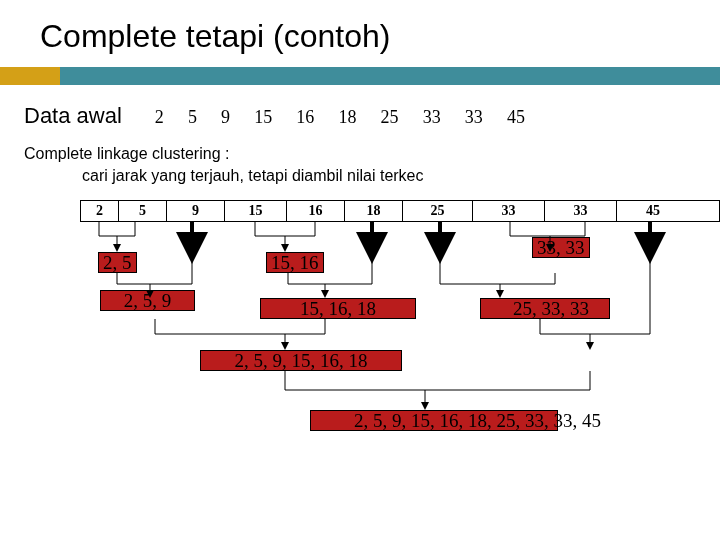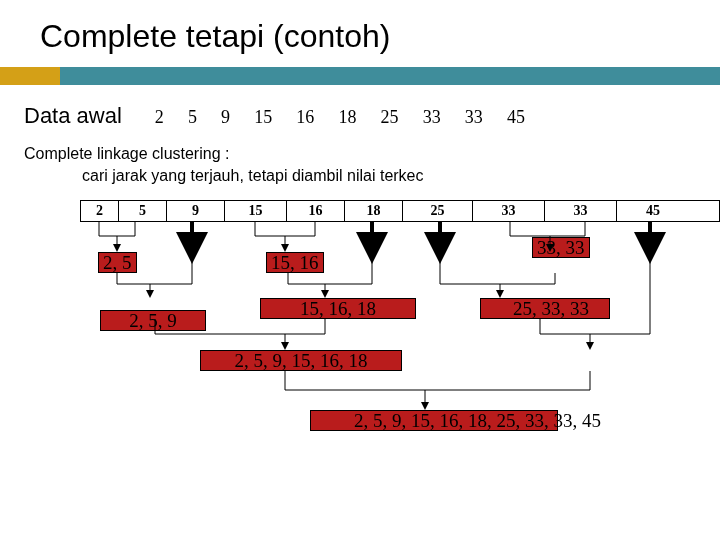--- a/index.html
+++ b/index.html
@@ -121,21 +121,21 @@
       <div style="width:70px">25</div>
       <div style="width:72px">33</div>
       <div style="width:72px">33</div>
       <div style="width:72px">45</div>
     </div>
 
     <div class="box" style="left:18px; top:52px;">2, 5</div>
     <div class="box" style="left:186px; top:52px;">15, 16</div>
     <div class="box" style="left:452px; top:37px;">33, 33</div>
 
-    <div class="box" style="left:20px; top:110px; width:106px;">2, 5, 9</div>
+    <div class="box" style="left:20px; top:90px; width:95px;">2, 5, 9</div>
     <div class="box" style="left:180px; top:98px; width:156px;">15, 16, 18</div>
     <div class="box" style="left:400px; top:98px; width:130px;padding-left:16px;">25, 33, 33</div>
 
     <div class="box" style="left:120px; top:150px; width:202px;">2, 5, 9, 15, 16, 18</div>
 
     <div class="box" style="left:230px; top:210px; width:248px;padding-left:43px;">2, 5, 9, 15, 16, 18, 25, 33, 33, 45</div>
 
     <svg class="arrows">
       <defs>
         <marker id="ah" markerWidth="8" markerHeight="8" refX="4" refY="4" orient="auto">

